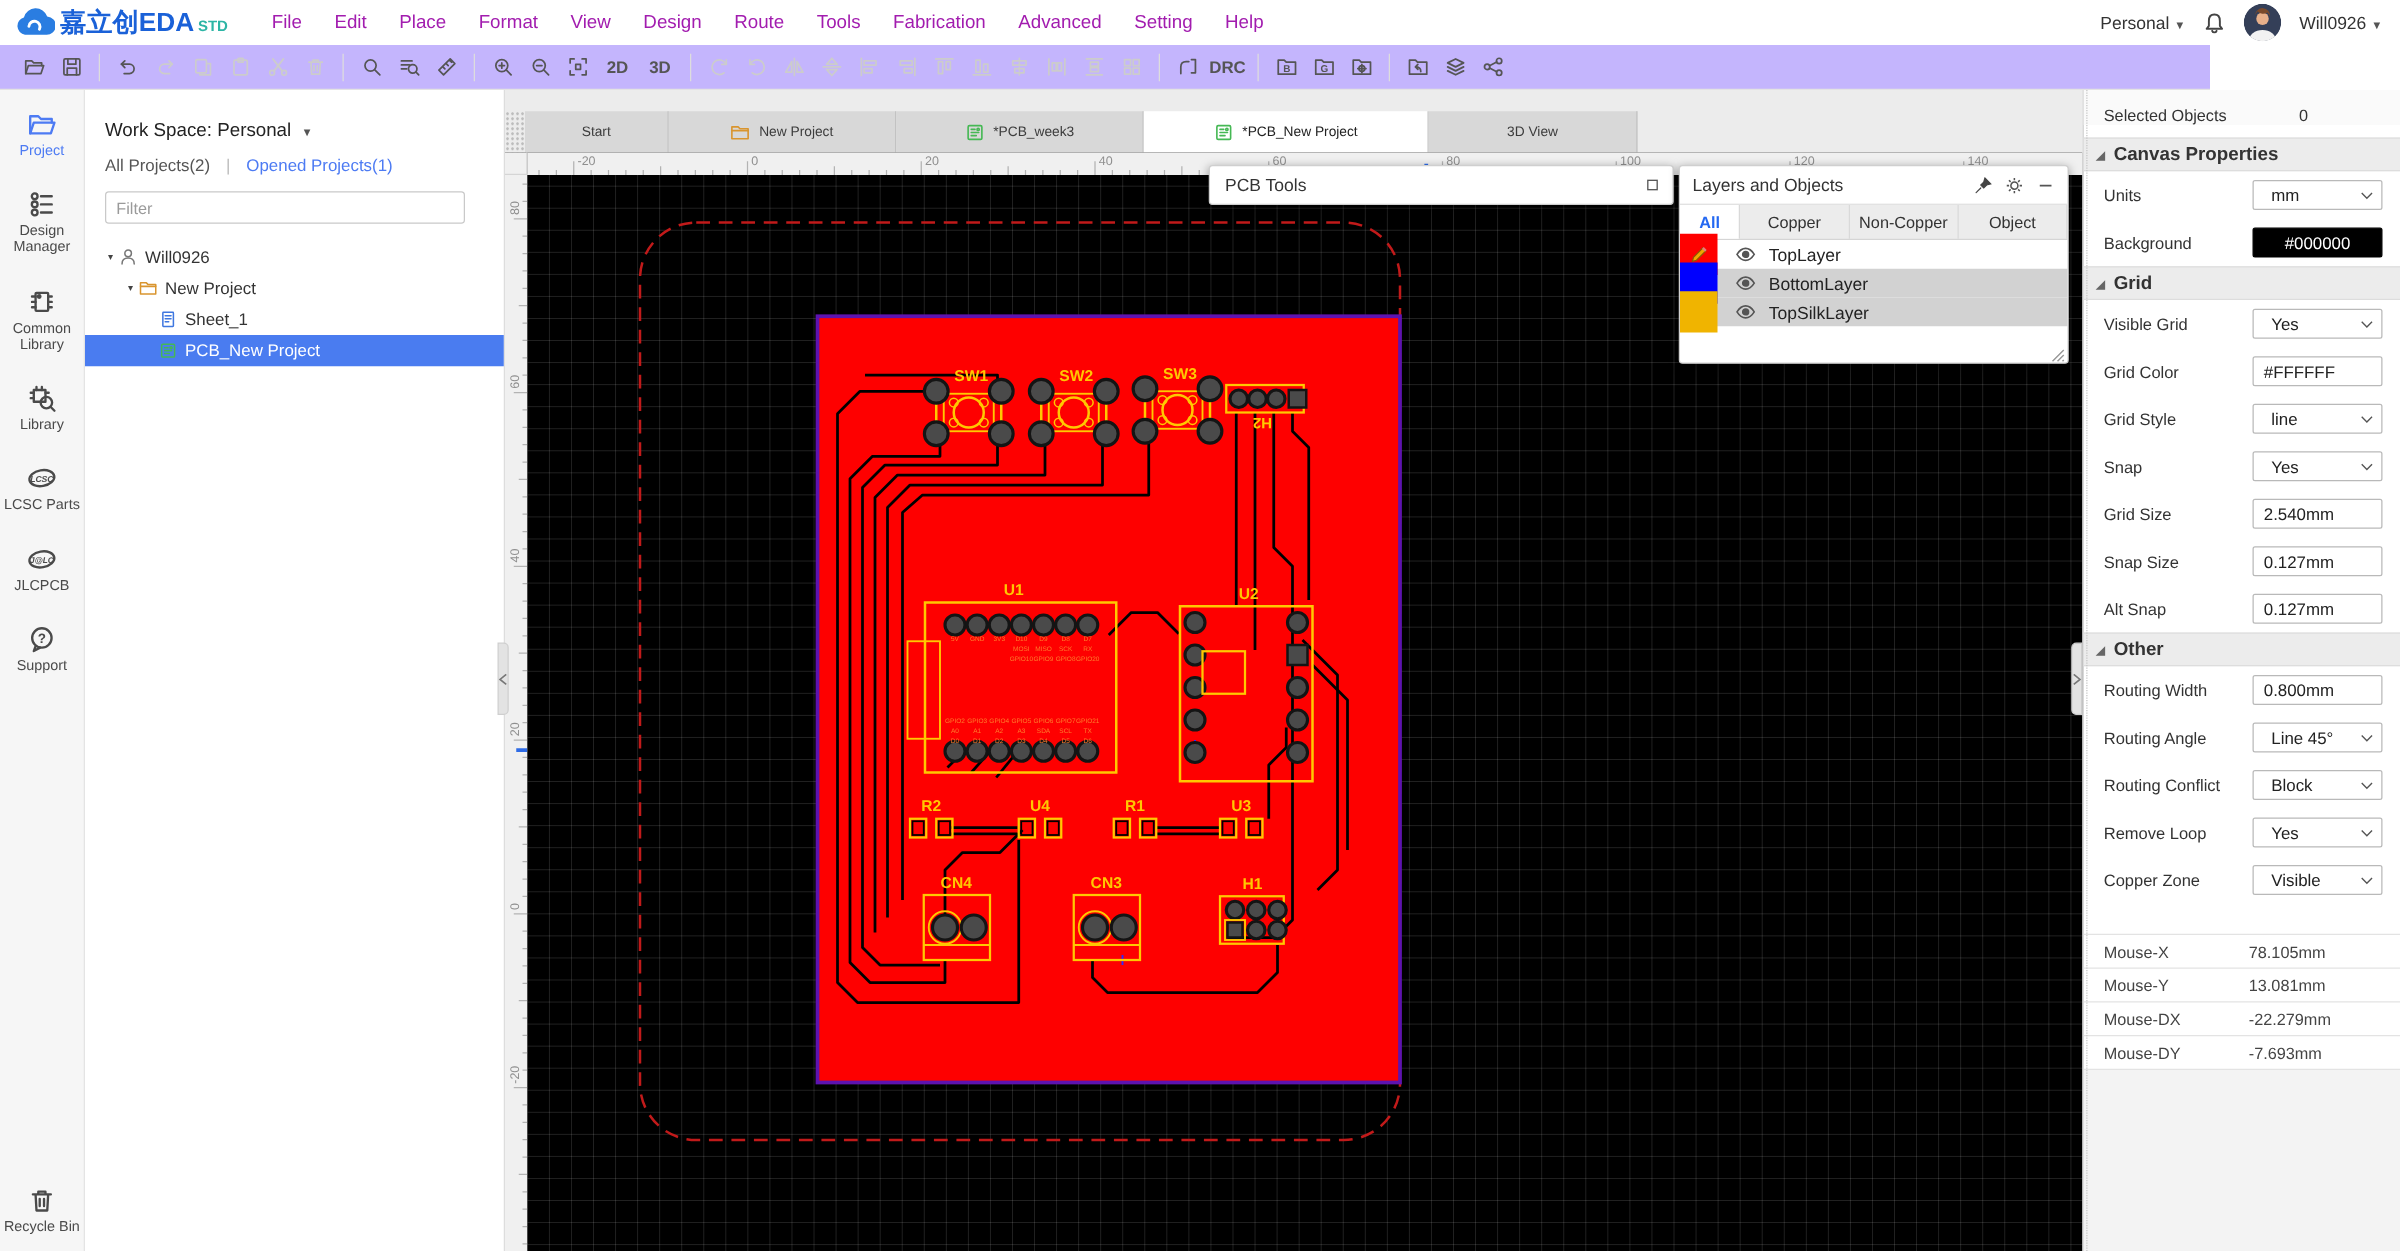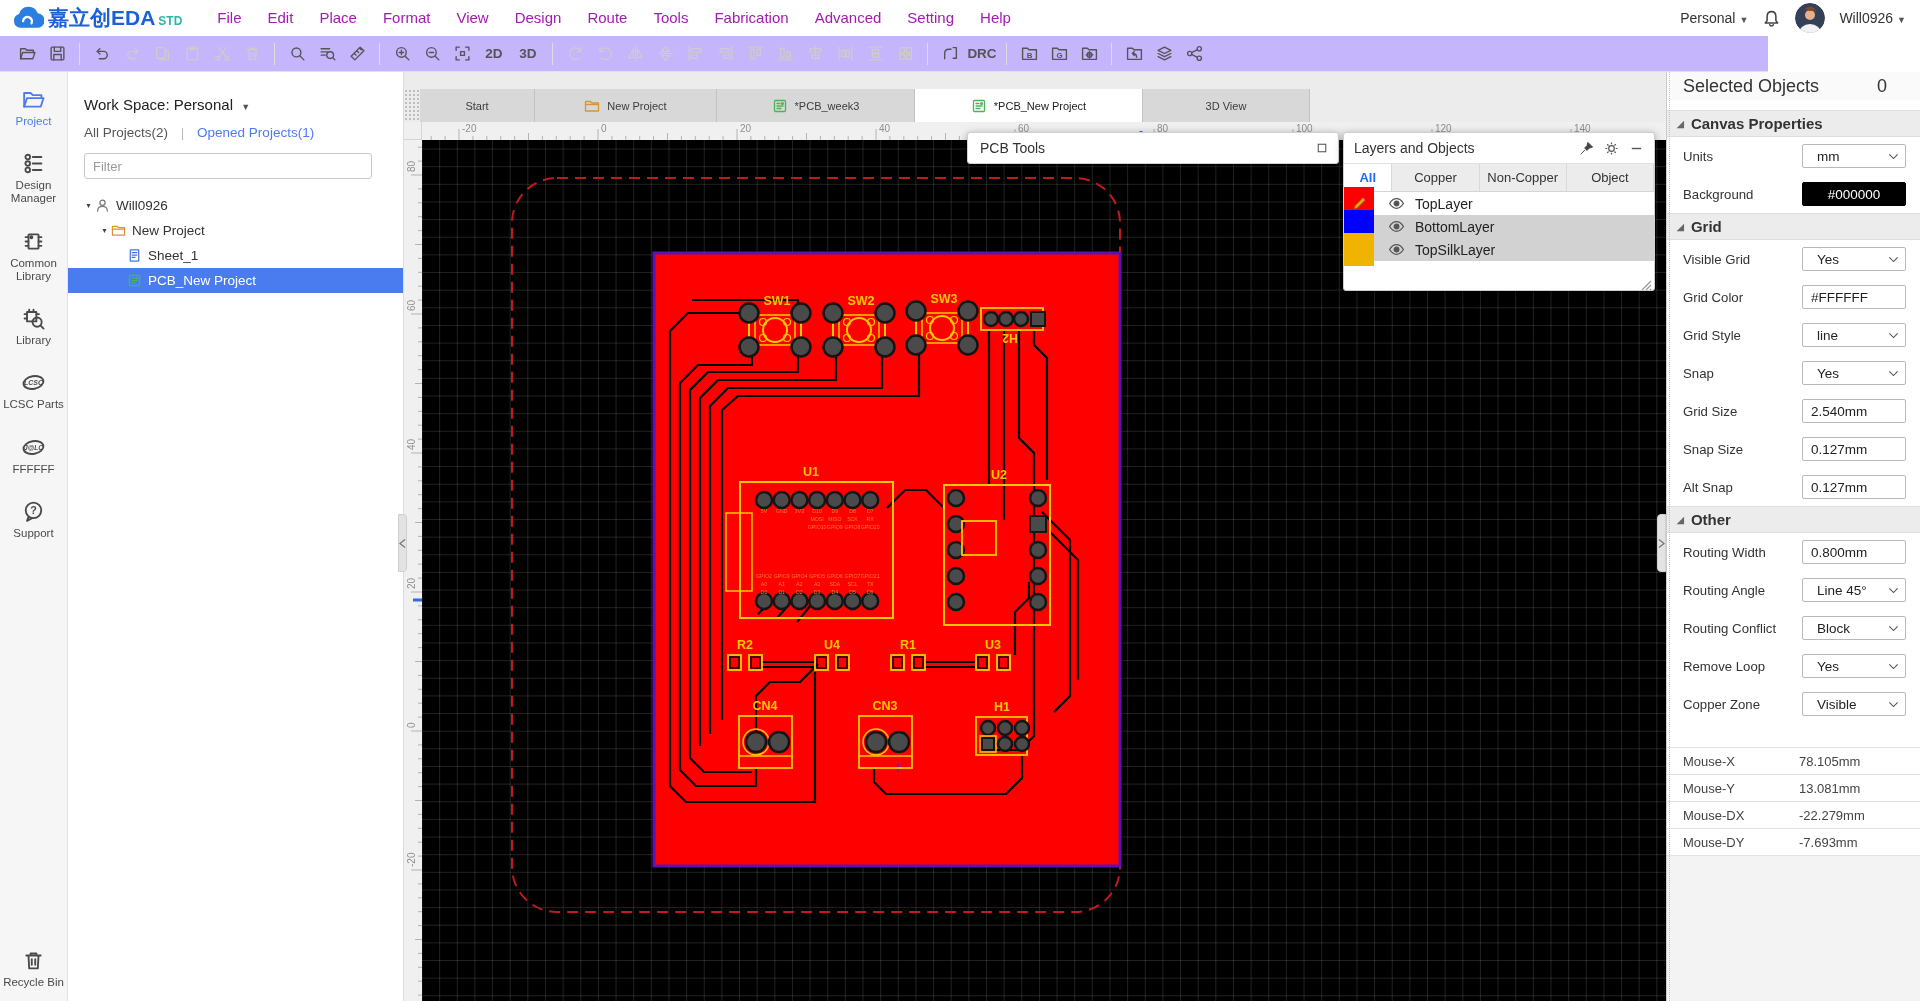--- a/index.html
+++ b/index.html
@@ -85,21 +85,21 @@
   .lswatch{width:30px;height:33px;flex:none;display:flex;align-items:center;justify-content:center}
   .lswatch svg{width:15px;height:15px}
   .leye{margin-left:14px;color:#555;display:flex}
   .leye svg{width:17px;height:17px}
   .lname{margin-left:10px;font-size:14px;color:#222}
   #lyrresize{position:absolute;right:2px;bottom:2px;width:11px;height:11px}
   
   #propspanel{left:1666px;top:72px;width:254px;height:929px;background:#fff;border-left:1px solid #ccc;
       box-sizing:border-box;display:flex;flex-direction:column}
   #propspanel::before{content:"";position:absolute;left:2px;top:0;bottom:0;border-left:1px dotted #c4c4c4}
-  .selrow{height:28px;display:flex;align-items:center;padding:0 0 0 16px;font-size:18px;color:#333;background:#fafafa;flex:none}
+  .selrow{height:28px;display:flex;align-items:flex-end;padding:0 0 0 16px;font-size:13px;color:#333;background:#fafafa;flex:none}
   .selrow .cnt{margin-left:58px}
   .gap{height:10px;flex:none}
   .sechead{height:25px;display:flex;align-items:center;background:#ececec;border-top:1px solid #ddd;border-bottom:1px solid #ddd;
            font-size:15px;font-weight:bold;color:#333;padding-left:10px;flex:none}
   .sechead .tri{font-size:9px;color:#666;margin-right:7px}
   .prow{height:38px;display:flex;align-items:center;padding-left:16px;position:relative;flex:none}
   .plabel{font-size:13.2px;color:#333}
   .ctrl{position:absolute;right:14px;width:104px;height:24px;border:1px solid #b9b9b9;border-radius:2px;background:#fff;
         font-size:13.5px;color:#222;display:flex;align-items:center;padding:0 8px;box-sizing:border-box;cursor:pointer}
   .ctrl.sel{padding-left:14px}
@@ -501,21 +501,21 @@
       </span>
       <span>LCSC Parts</span>
     </div>
     <div class="railitem">
       <span style="display: flex;">
         <svg viewBox="0 0 16 16" width="23" height="23" fill="none" stroke="currentColor" stroke-width="1.3" stroke-linecap="round" stroke-linejoin="round">
           <ellipse cx="8" cy="8" rx="7" ry="4.4" transform="rotate(-10 8 8)"></ellipse>
           <text x="8" y="10" font-size="4.6" font-style="italic" font-weight="bold" text-anchor="middle" fill="currentColor" stroke="none">J@LC</text>
         </svg>
       </span>
-      <span>FFFFFF</span>
+      <span>JLCPCB</span>
     </div>
     <div class="railitem">
       <span style="display: flex;">
         <svg viewBox="0 0 16 16" width="23" height="23" fill="none" stroke="currentColor" stroke-width="1.3" stroke-linecap="round" stroke-linejoin="round">
           <circle cx="8" cy="7.2" r="5.4"></circle>
           <path d="M4.5,11.8 L3.5,14.5 L7,12.6"></path>
           <text x="8" y="9.8" font-size="7.5" font-weight="bold" text-anchor="middle" fill="currentColor" stroke="none">?</text>
         </svg>
       </span>
       <span>Support</span>

